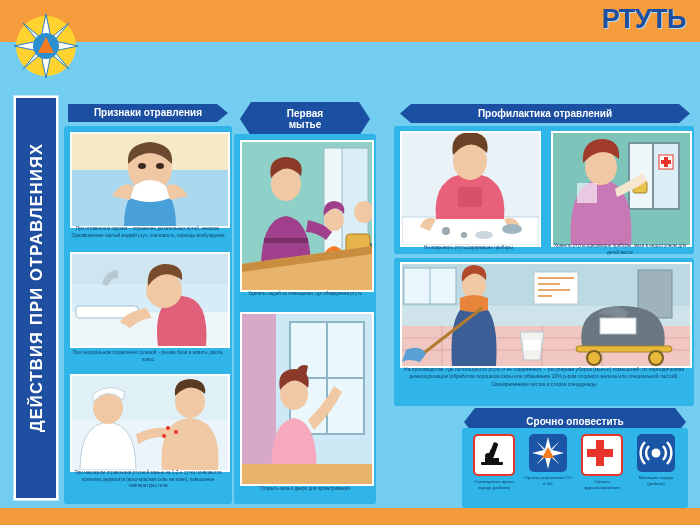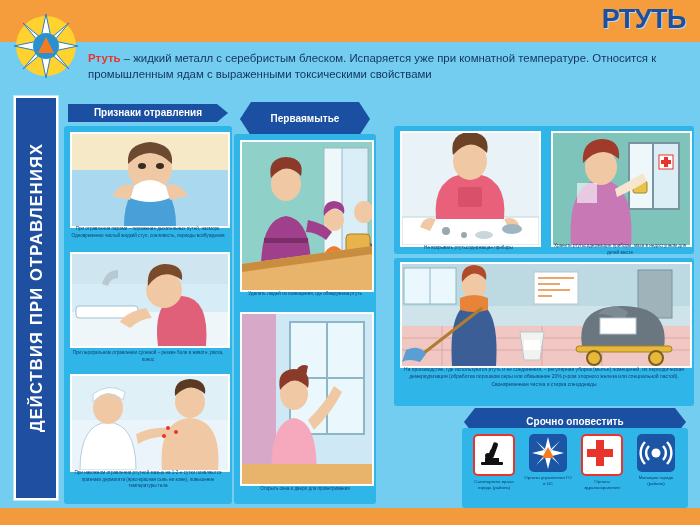--- a/index.html
+++ b/index.html
@@ -118,23 +118,20 @@
       </g>
       <circle cx="34" cy="34" r="13" fill="#2b8fd0"></circle>
       <polygon points="34,25 42,41 26,41" fill="#f47b20"></polygon>
     </svg>
   </div>
 
   <div class="vbanner">
     <span>ДЕЙСТВИЯ ПРИ ОТРАВЛЕНИЯХ</span>
   </div>
 
-  <div class="intro">
-    <b class="hl">Ртуть</b><span> – жидкий металл с серебристым блеском. Испаряется уже при комнатной температуре. Относится к промышленным ядам с выраженными токсическими свойствами</span>
-  </div>
 
   <div class="ribbon" style="left:68px;top:104px;width:160px;height:18px;">Признаки отравления</div>
 
   <div class="pblock" style="left:64px;top:126px;width:168px;height:378px;"></div>
 
   <div class="panel" style="left:70px;top:132px;width:156px;height:92px;">
     <svg class="sc" viewBox="0 0 156 92" preserveAspectRatio="none">
       <rect width="156" height="92" fill="#bfe3f2"></rect>
       <rect x="0" y="0" width="156" height="36" fill="#f6e9c8"></rect>
       <rect x="0" y="36" width="156" height="56" fill="#a9d8ef"></rect>
@@ -176,21 +173,21 @@
       <ellipse cx="118" cy="26" rx="15" ry="16" fill="#f0c9a4"></ellipse>
       <path d="M103 20 q15 -16 30 -2 q2 -14 -15 -15 q-17 1 -15 17z" fill="#5b3a24"></path>
       <path d="M64 58 q22 -10 40 -4 l-2 8 q-18 -4 -36 6z" fill="#f0c9a4"></path>
       <circle cx="96" cy="52" r="2" fill="#e8342a"></circle>
       <circle cx="104" cy="56" r="2" fill="#e8342a"></circle>
       <circle cx="92" cy="60" r="2" fill="#e8342a"></circle>
     </svg>
   </div>
   <div class="cap" style="left:68px;top:470px;width:160px;">При накожном отравлении ртутной мазью на 1-2-е сутки появляются признаки дерматита (ярко-красная сыпь на коже), повышение температуры тела</div>
 
-  <div class="ribbon arrow-both" style="left:240px;top:102px;width:130px;height:34px;flex-direction:row;">
+  <div class="ribbon arrow-both" style="left:240px;top:102px;width:130px;height:34px;flex-direction:column;">
     <span>Первая</span>
     <span>мытье</span>
   </div>
 
   <div class="pblock" style="left:234px;top:134px;width:142px;height:370px;"></div>
 
   <div class="panel" style="left:240px;top:140px;width:130px;height:148px;">
     <svg class="sc" viewBox="0 0 130 148" preserveAspectRatio="none">
       <rect width="130" height="148" fill="#8fd0c8"></rect>
       <rect x="82" y="6" width="44" height="110" fill="#eef8fb" stroke="#9ab9c4"></rect>
@@ -222,20 +219,21 @@
       <path d="M30 170 q-4 -62 22 -66 q26 4 22 66z" fill="#f6a8bd"></path>
       <ellipse cx="52" cy="80" rx="14" ry="16" fill="#f0c9a4"></ellipse>
       <path d="M38 76 q14 -18 28 -2 q4 -18 -14 -19 q-18 1 -14 21z" fill="#8b3a2a"></path>
       <path d="M52 60 q6 -12 14 -8 l-2 10z" fill="#8b3a2a"></path>
       <path d="M66 106 q18 -18 26 -34 l8 6 q-10 20 -28 38z" fill="#f0c9a4"></path>
       <rect x="0" y="150" width="130" height="20" fill="#e8b36a"></rect>
     </svg>
   </div>
   <div class="cap" style="left:240px;top:486px;width:130px;">Открыть окна и двери для проветривания</div>
 
+  <div class="ribbon arrow-both" style="left:400px;top:104px;width:290px;height:19px;">Профилактика отравлений</div>
 
   <div class="pblock" style="left:394px;top:126px;width:300px;height:128px;"></div>
 
   <div class="panel" style="left:400px;top:131px;width:137px;height:112px;">
     <svg class="sc" viewBox="0 0 137 112" preserveAspectRatio="none">
       <rect width="137" height="112" fill="#e9f2f6"></rect>
       <rect x="0" y="84" width="137" height="28" fill="#ffffff" stroke="#c2d6de"></rect>
       <path d="M34 86 q-4 -44 34 -46 q38 2 34 46z" fill="#e8607a"></path>
       <ellipse cx="68" cy="28" rx="17" ry="19" fill="#f0c9a4"></ellipse>
       <path d="M51 22 q17 -20 34 -2 q4 -20 -17 -21 q-21 1 -17 23z" fill="#6b4226"></path>

